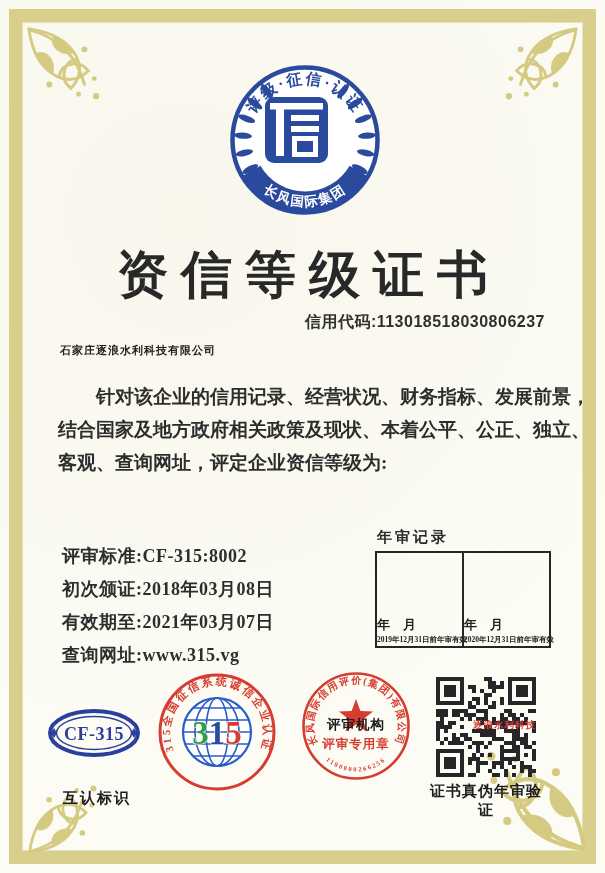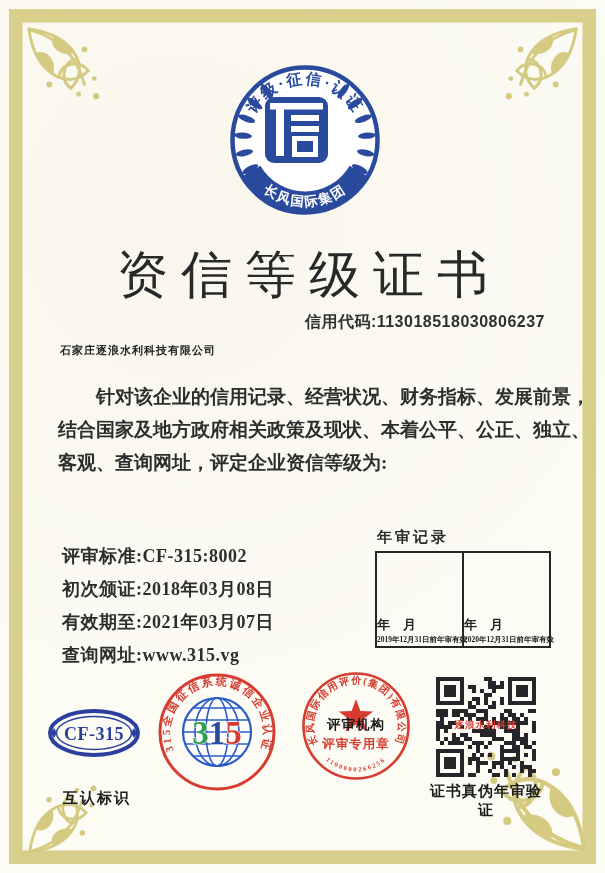--- a/index.html
+++ b/index.html
@@ -16,21 +16,21 @@
   .gold-frame::after{content:"";position:absolute;inset:0;border:1px solid #e9e2b8;}
   .flourish{position:absolute;color:#d5ca82;}
   #fl-tl{left:24px;top:24px;width:78px;height:78px;}
   #fl-tr{right:24px;top:24px;width:78px;height:78px;transform:scaleX(-1);}
   #fl-bl{left:16px;bottom:16px;width:92px;height:74px;transform:scaleY(-1);}
   #fl-br{right:14px;bottom:12px;width:108px;height:118px;transform:scale(-1,-1);}
 
   #logo{position:absolute;left:229px;top:64px;width:152px;height:152px;}
 
   #title{position:absolute;top:241px;left:0;right:0;text-align:center;
-    font-size:51px;font-weight:normal;letter-spacing:13px;text-indent:13px;color:#282828;}
+    font-size:51px;font-weight:bold;letter-spacing:13px;text-indent:13px;color:#282828;}
   #credit-code{position:absolute;top:312px;left:0;width:545px;text-align:right;
     font-size:16px;font-weight:bold;letter-spacing:.5px;color:#303030;}
   #company{position:absolute;top:343px;left:60px;font-size:11px;font-weight:bold;letter-spacing:1px;color:#222;}
   #body-text{position:absolute;top:380px;left:58px;width:492px;font-size:19px;font-weight:bold;line-height:33px;color:#2d2d2d;}
   .body-line{text-align:justify;text-align-last:justify;white-space:nowrap;}
   .body-line.first{text-indent:2em;}
   .body-line.last{text-align-last:left;}
   #rating{position:absolute;top:462px;left:0;right:0;text-align:center;
     font-size:46px;font-weight:bold;letter-spacing:7px;color:#cf3a36;}
   #fields{position:absolute;top:540px;left:62px;font-size:18px;font-weight:bold;line-height:33px;letter-spacing:.5px;color:#2d2d2d;}
@@ -40,21 +40,21 @@
   .review-cell{flex:1;position:relative;}
   .review-cell + .review-cell{border-left:2px solid #262626;}
   .ym{position:absolute;bottom:12px;left:0;width:100%;text-align:left;font-size:13px;font-weight:bold;color:#222;}
   .note{position:absolute;bottom:1px;left:0;width:100%;text-align:center;font-size:7.5px;font-weight:bold;white-space:nowrap;color:#222;}
 
   #cf315{position:absolute;left:47px;top:709px;}
   #mutual{position:absolute;left:52px;top:768px;width:90px;text-align:center;font-size:15px;font-weight:bold;letter-spacing:2px;color:#1d1d1d;margin-top:21px;}
   #globe{position:absolute;left:156px;top:671px;}
   #star{position:absolute;left:300px;top:670px;}
   #qr{position:absolute;left:436px;top:677px;width:100px;height:100px;}
-  #qr-overlay{position:absolute;left:0;right:0;top:42px;text-align:center;
+  #qr-overlay{position:absolute;left:0;right:0;top:42px;text-align:right;
     font-size:9.5px;font-weight:bold;color:#d6403a;letter-spacing:1px;}
   #qr-caption{position:absolute;left:425px;top:782px;width:122px;text-align:center;
     font-size:15px;font-weight:bold;letter-spacing:1px;color:#1d1d1d;}
 
   .gd1{fill:#2e9e4d;} .gd2{fill:#2a4a9e;} .gd3{fill:#d63c30;}
   svg text{font-family:"Liberation Serif","DejaVu Serif",serif;}
 </style>
 </head>
 <body>
 

